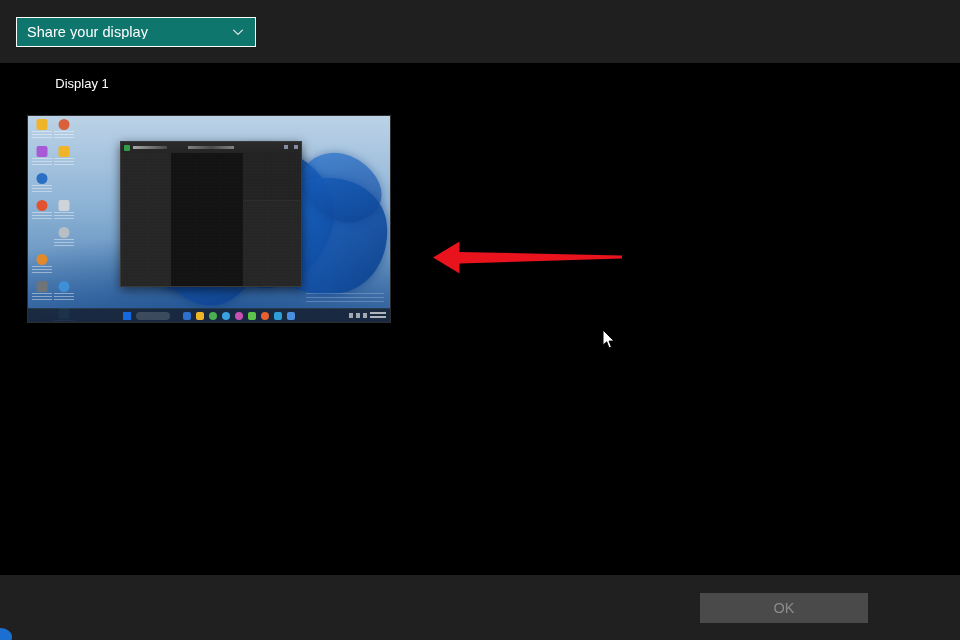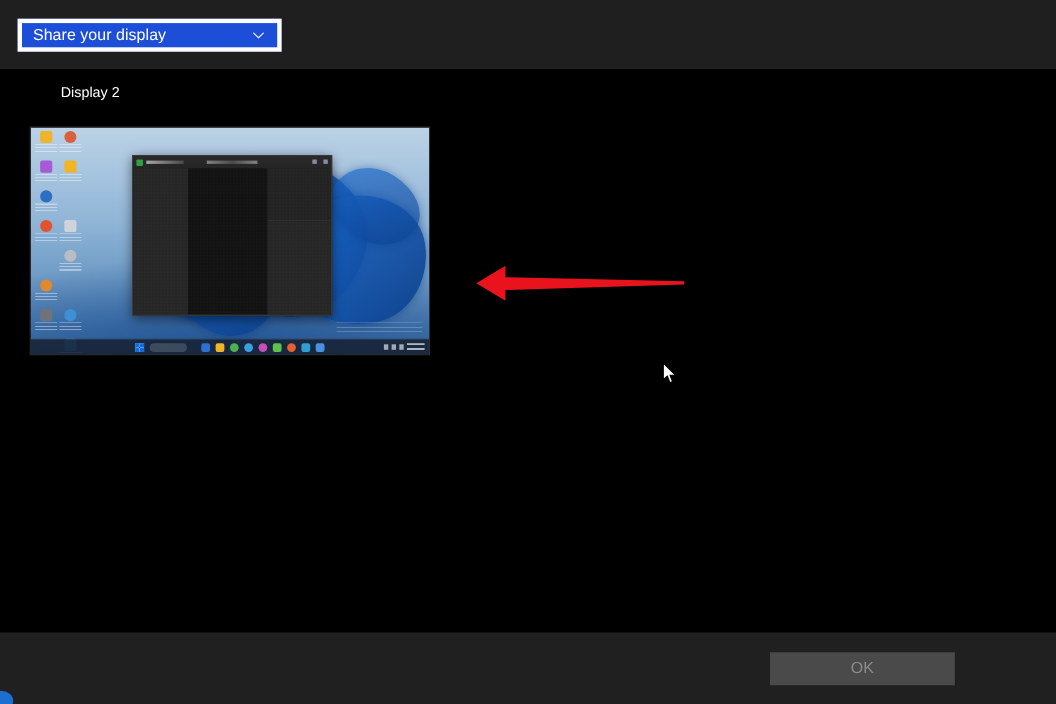--- a/index.html
+++ b/index.html
@@ -12,22 +12,22 @@
     position:relative;
   }
 
   
   #header {
     position:absolute; left:0; top:0; width:960px; height:63px;
     background:#1f1f1f;
   }
   #source-dropdown {
     position:absolute; left:16px; top:17px; width:240px; height:30px;
-    background:#1d4ed8;
-    border:4px solid #ffffff;
+    background:#0f766e;
+    border:1px solid #ffffff;
     display:flex; align-items:center;
     padding:0 8px 0 10px;
     cursor:default;
     justify-content:space-between;
   }
   #source-dropdown .dd-label {
     flex:1 1 auto;
     color:#ffffff;
     font-size:14.5px;
     line-height:1;
@@ -270,21 +270,21 @@
       </svg>
     </span>
   </div>
 
 </div>
 
 <div id="body-area">
 
   <div id="display-tile">
 
-    <div id="display-label">Display 2</div>
+    <div id="display-label">Display 1</div>
 
     <div id="display-thumb">
 
       <div class="wp">
         <div class="bloom">
           <span class="b1"></span>
           <span class="b2"></span>
           <span class="b3"></span>
           <span class="b4"></span>
           <span class="b5"></span>

